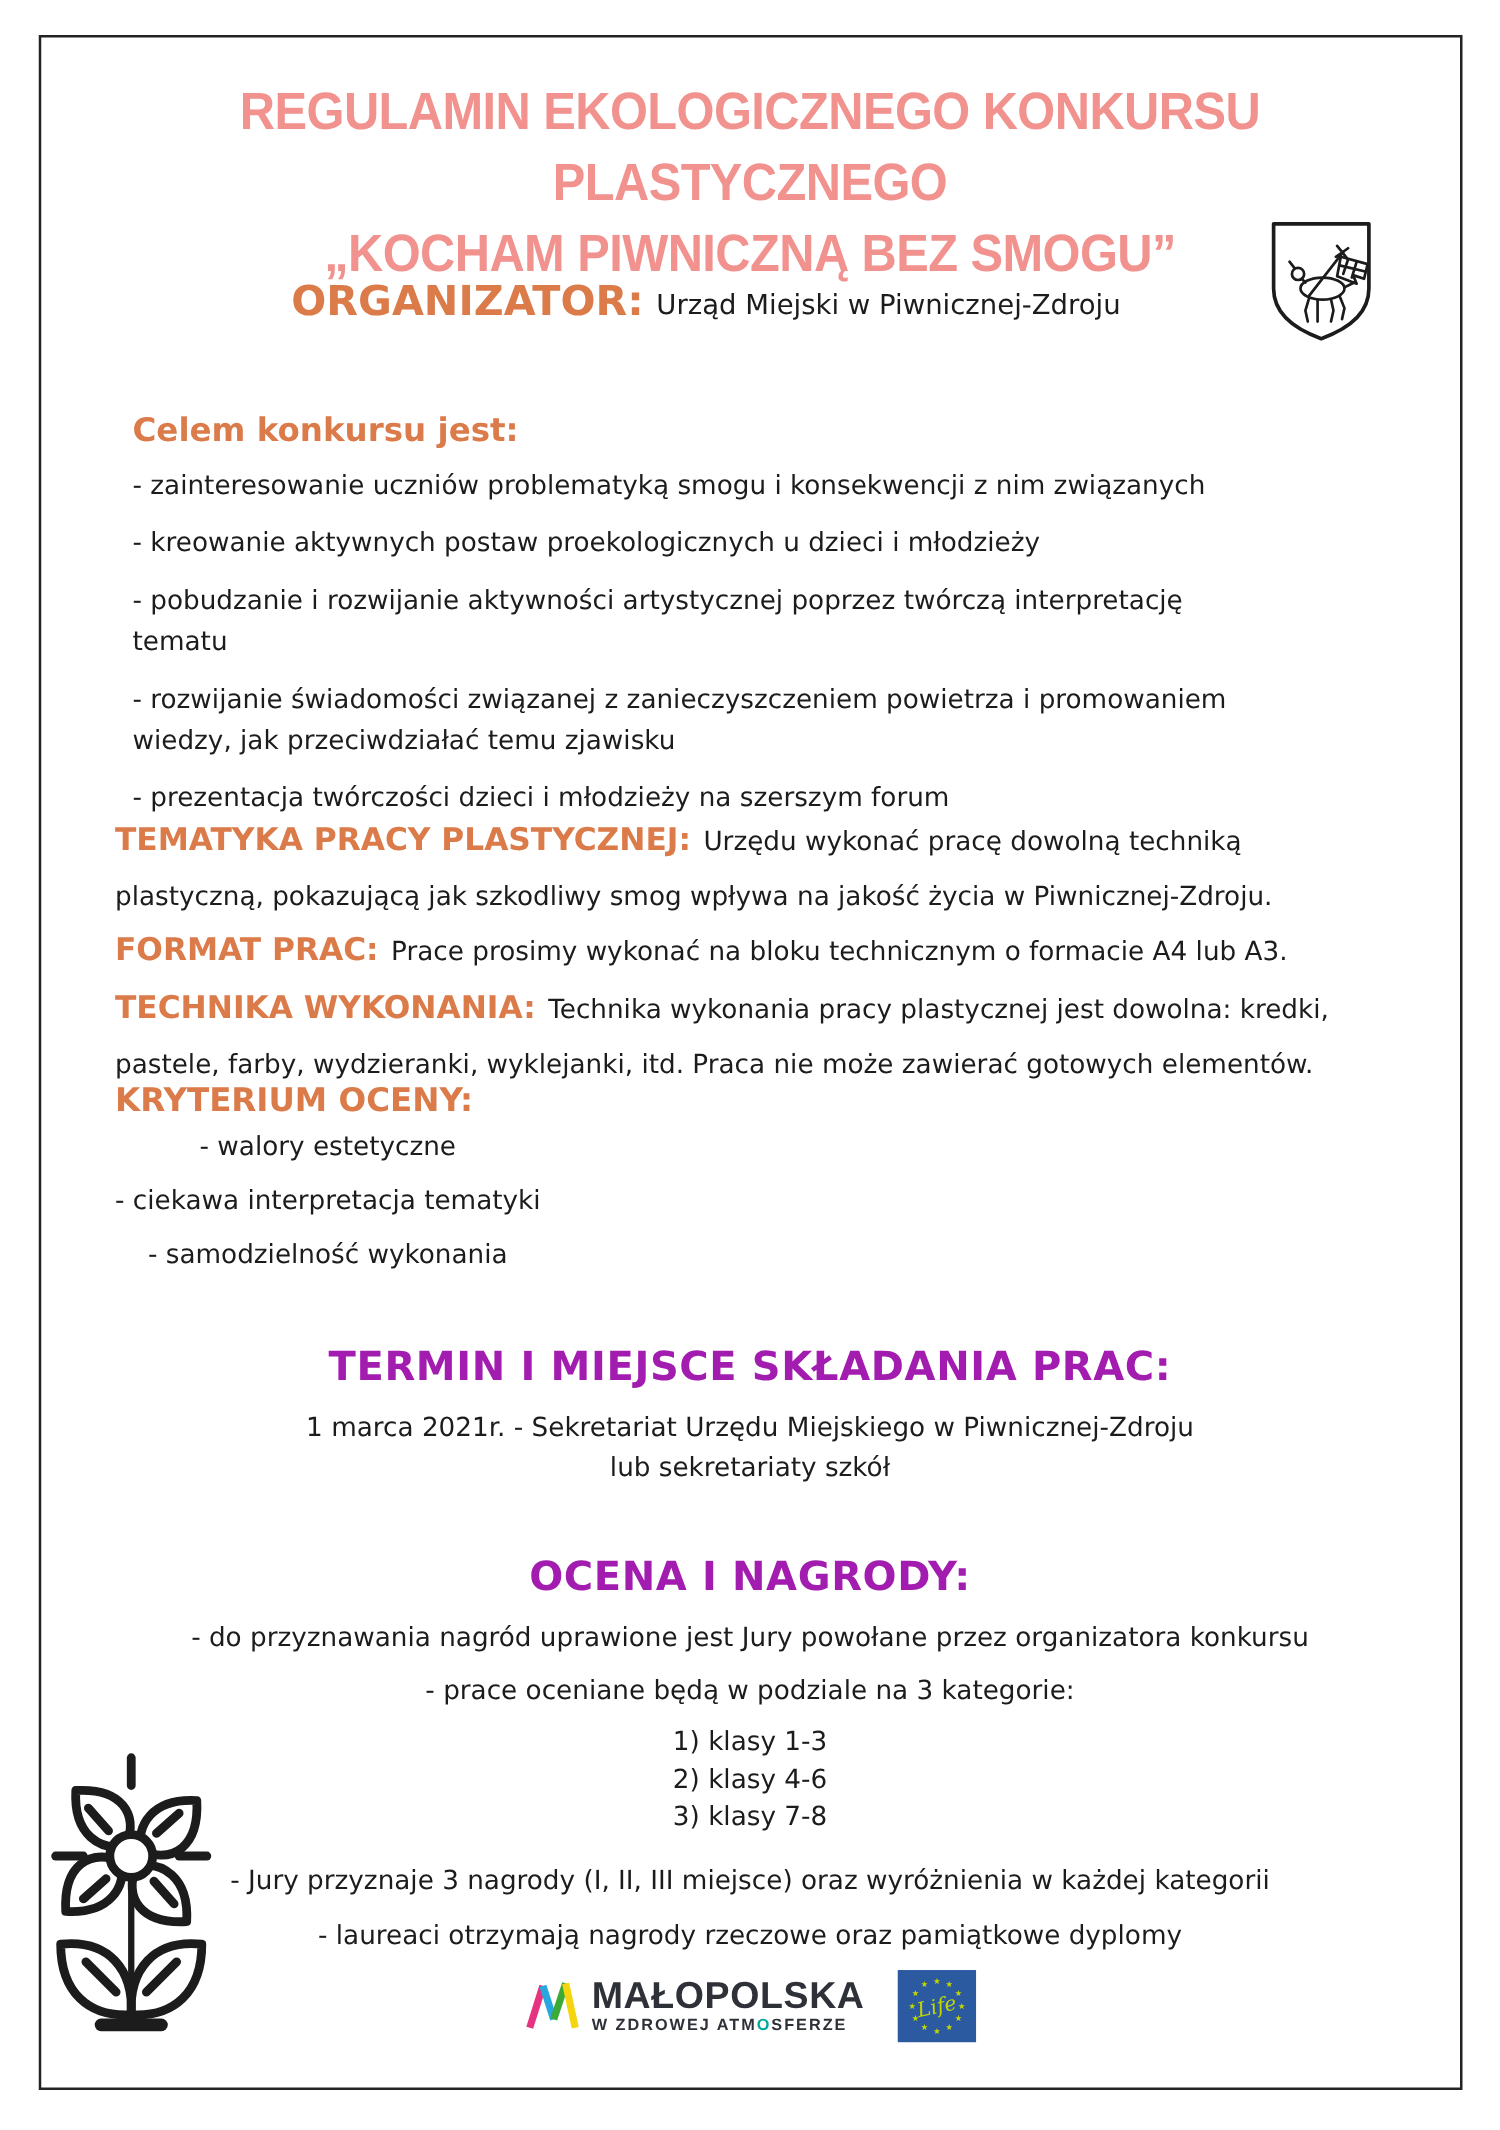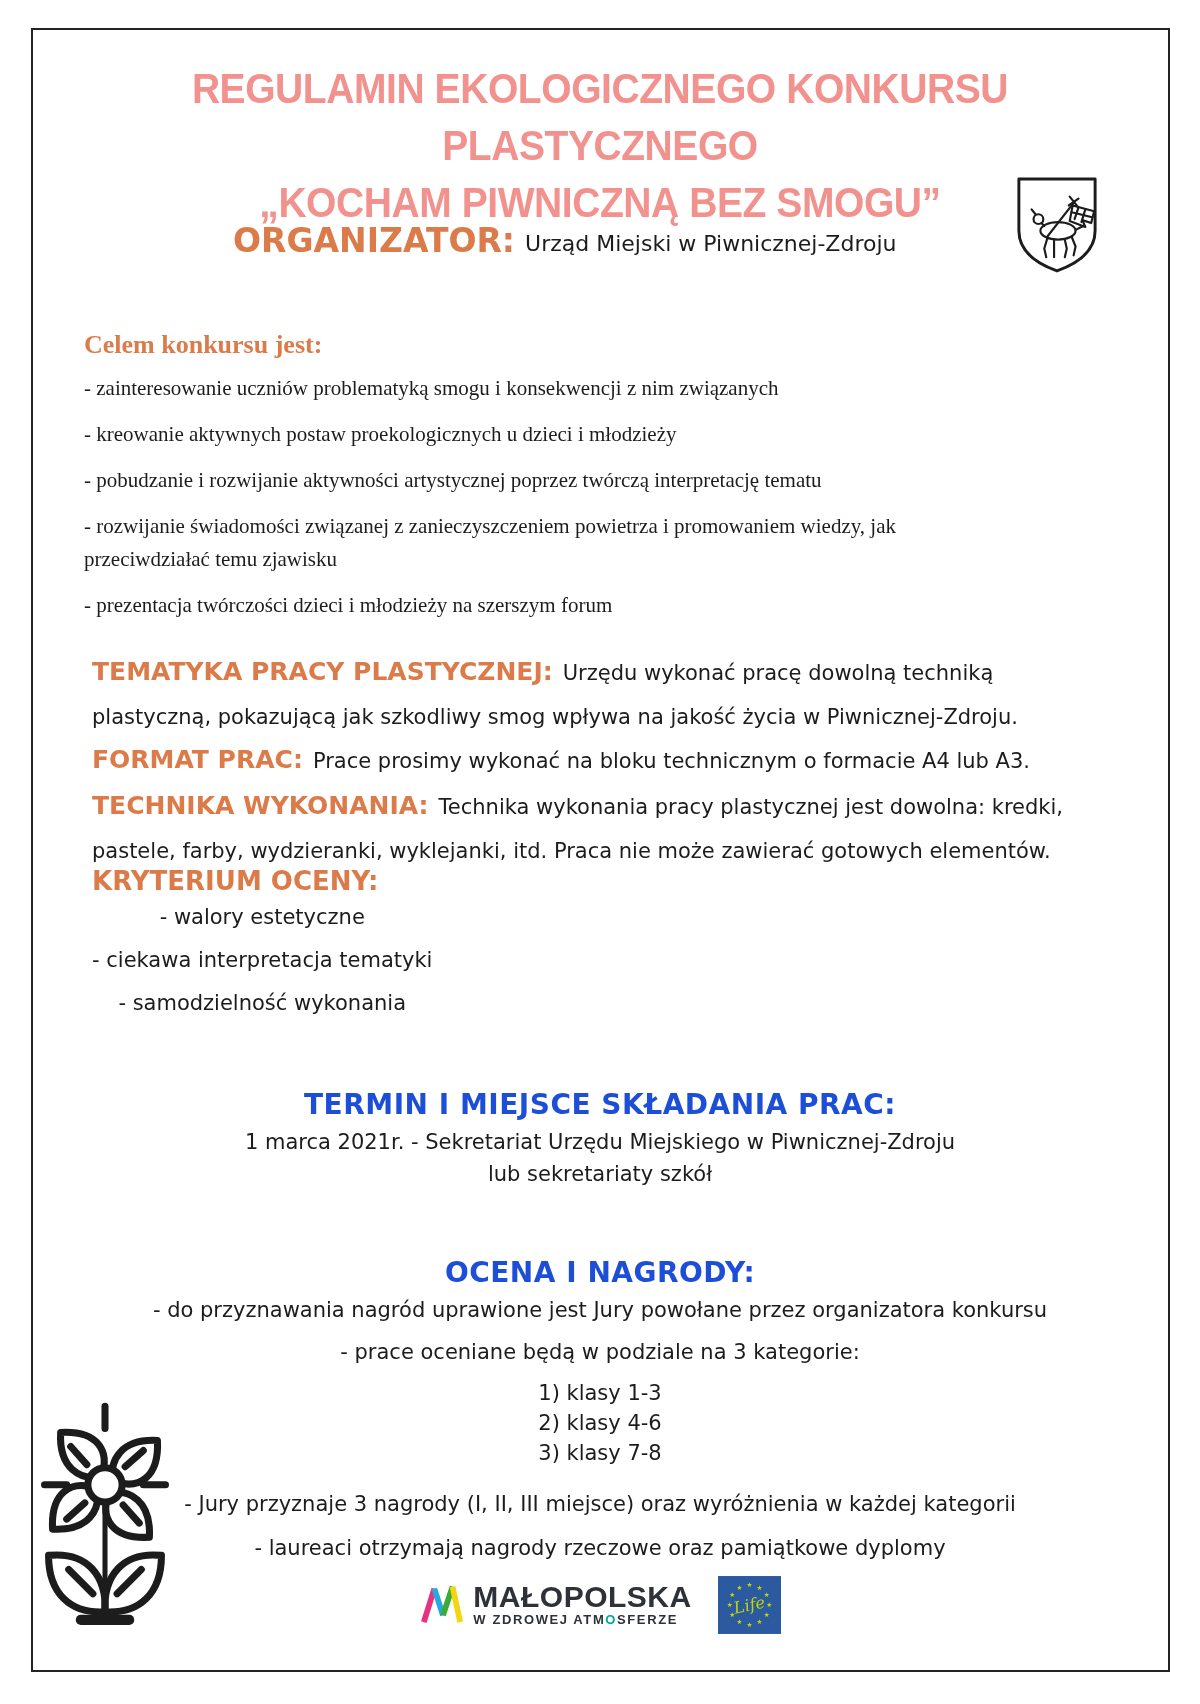--- a/index.html
+++ b/index.html
@@ -19,35 +19,35 @@
     transform:scaleX(0.93);transform-origin:50% 0;
   }
   
   .crest{position:absolute;left:1014px;top:176px;width:86px;height:98px;}
   
   .organizer{position:absolute;left:233px;top:221px;margin:0;font-size:22px;}
   .olabel{color:#DB7B49;font-weight:bold;font-size:33px;margin-right:10px;vertical-align:-1px;}
   
   .h-orange-left{color:#DB7B49;font-weight:bold;font-size:26px;margin:0;}
   
-  .goals{position:absolute;left:84px;top:330px;width:905px;font-family:Liberation Serif, serif;}
+  .goals{position:absolute;left:106px;top:330px;width:905px;}
   .goals .h-orange-left{margin-bottom:12px;}
   .gitem{margin:0 0 13px 0;font-size:21px;line-height:33px;}
   
   .sec{position:absolute;left:92px;width:1008px;margin:0;font-size:21px;line-height:44px;}
   .slabel{color:#DB7B49;font-weight:bold;font-size:25px;margin-right:10px;}
   .sec1{top:650px;}
   .sec2{top:738px;}
   .sec3{top:784px;}
   .kryterium-h{position:absolute;left:92px;top:866px;}
   .criteria{position:absolute;left:92px;top:902px;}
   .citem{margin:0 0 13px 0;font-size:21px;line-height:30px;text-align:center;}
   
   .center{position:absolute;left:0;right:0;text-align:center;margin:0;}
-  .h-orange-center{color:#1d4ed8;font-weight:bold;font-size:28px;letter-spacing:0.5px;margin-top:14px;}
+  .h-orange-center{color:#a21caf;font-weight:bold;font-size:32px;letter-spacing:0.5px;}
   .body-line{font-size:21px;line-height:32px;}
   .termin-h{top:1074px;}
   .termin-1{top:1126px;}
   .termin-2{top:1158px;}
   .ocena-h{top:1242px;}
   .awards-1{top:1294px;}
   .awards-2{top:1336px;}
   .cats{position:absolute;left:0;right:0;top:1378px;text-align:center;}
   .cat{margin:0;font-size:21px;line-height:30px;}
   .awards-3{top:1488px;}

